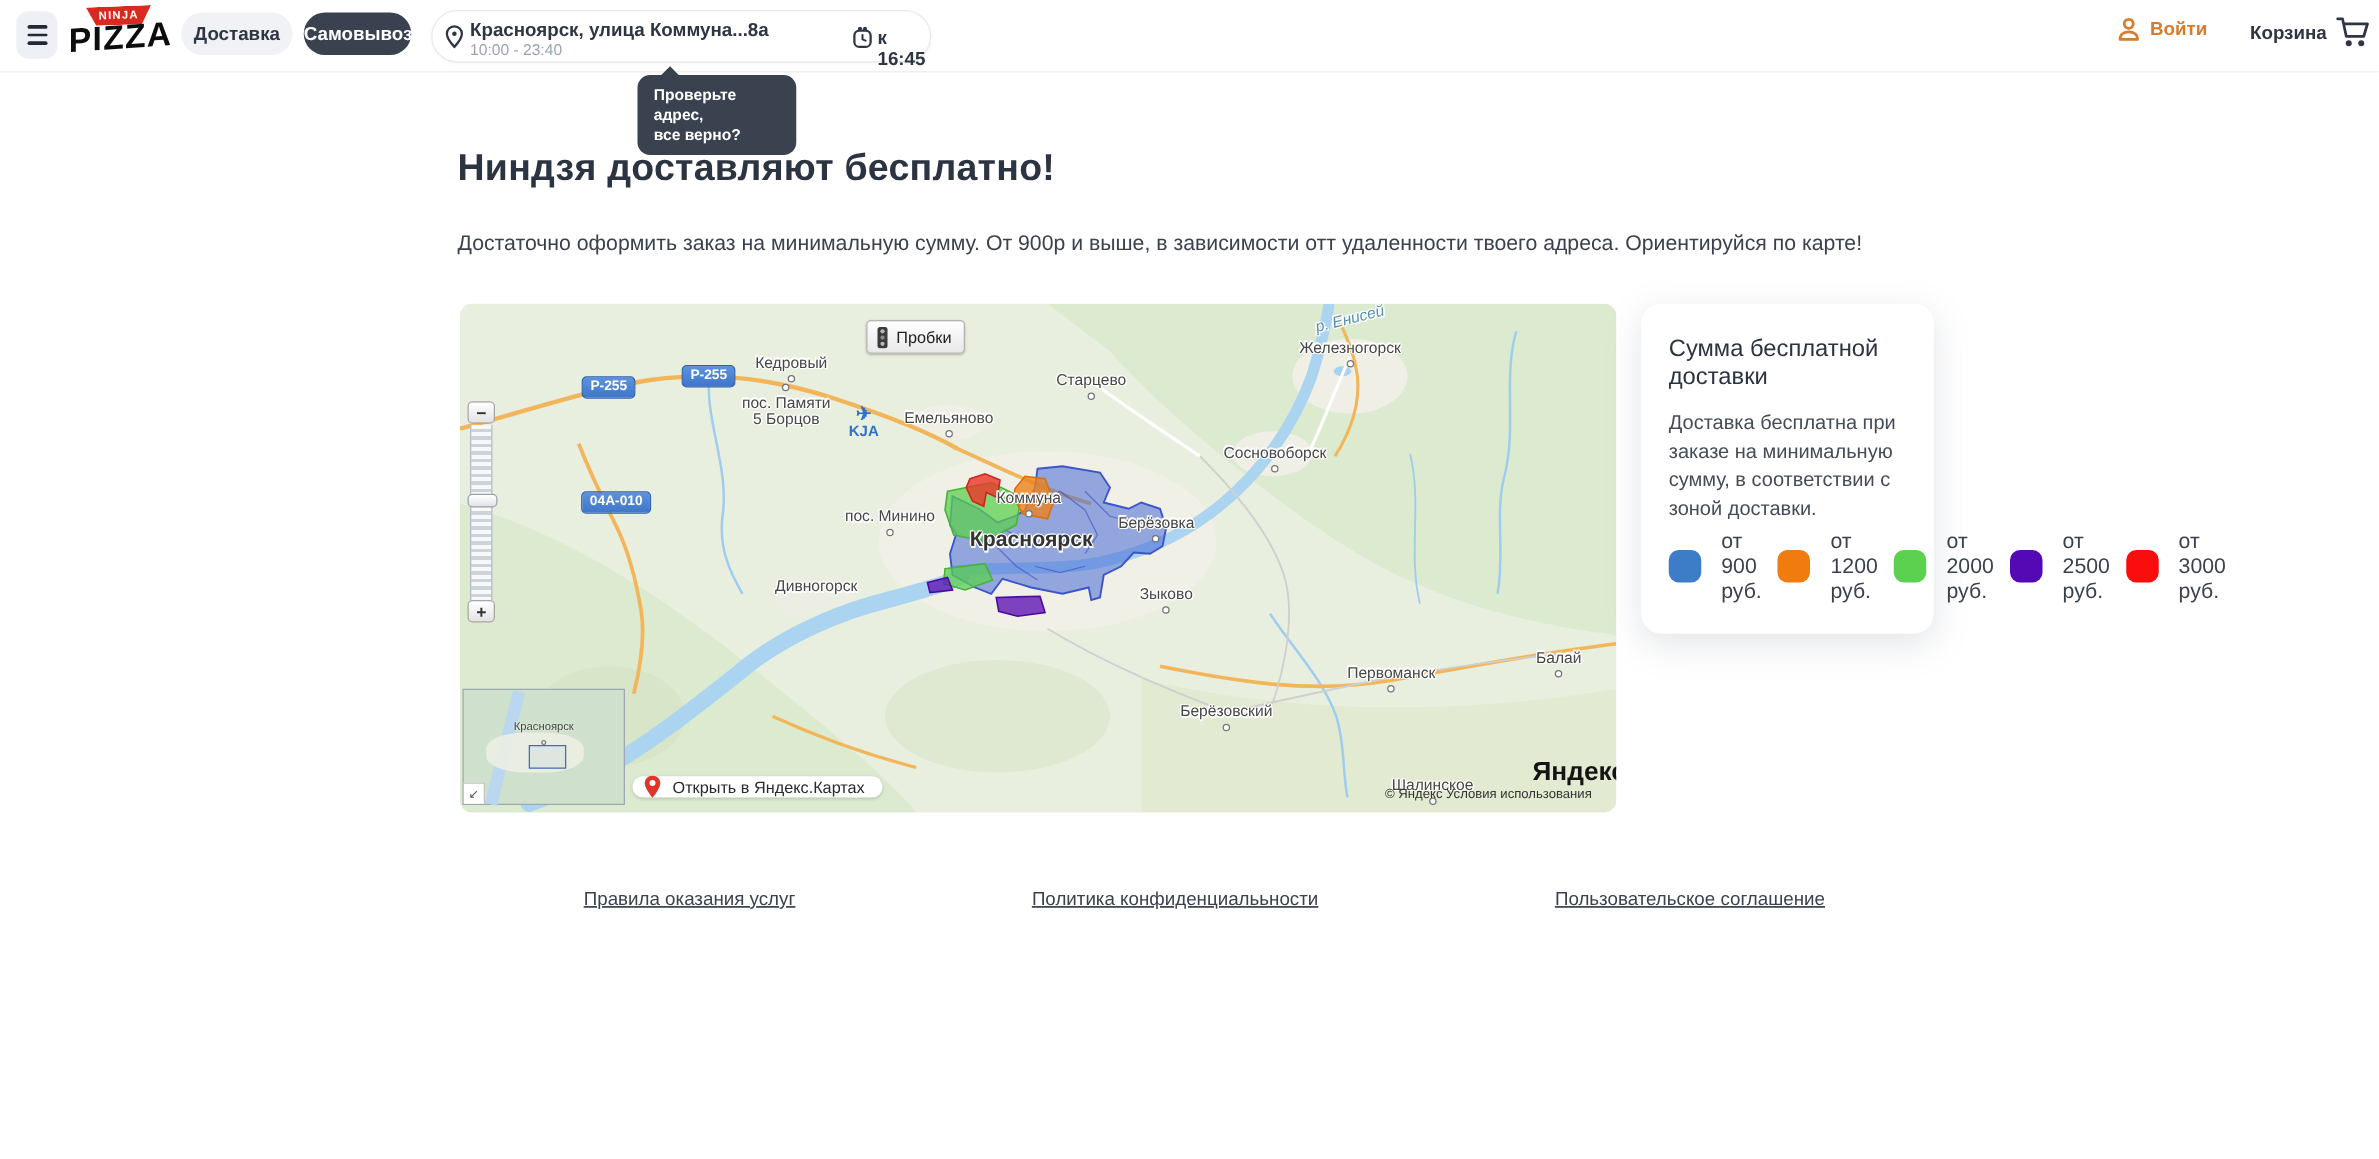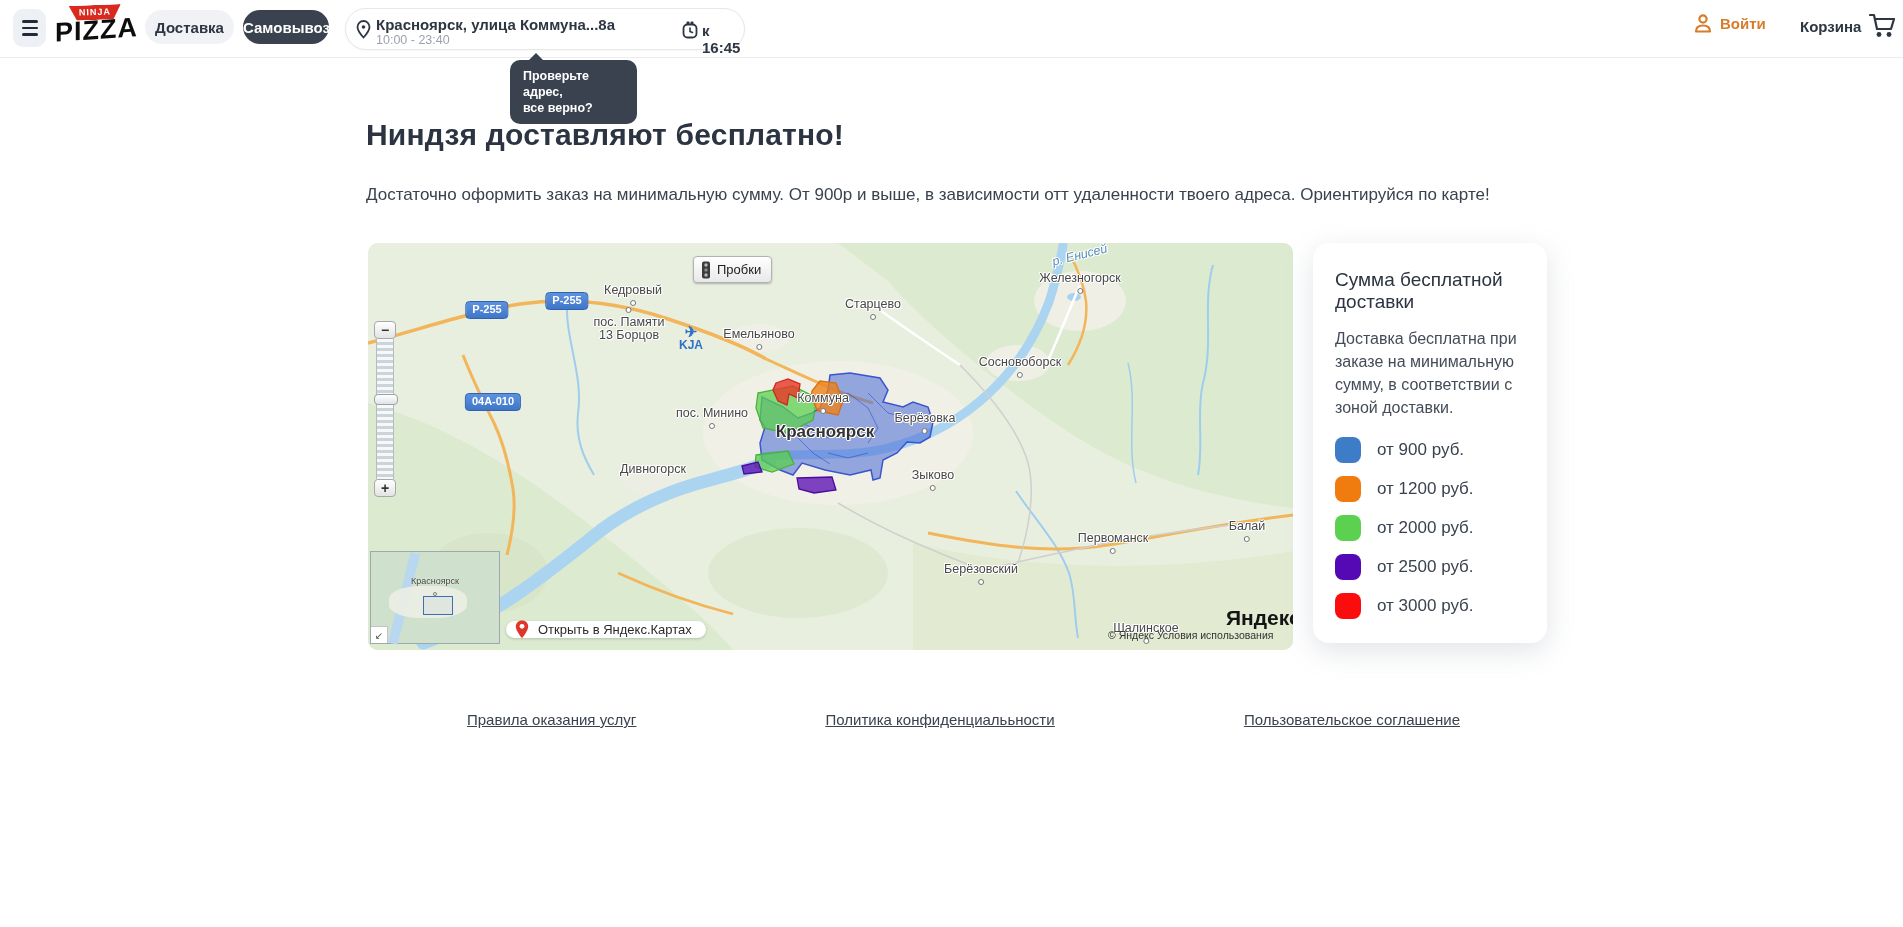--- a/index.html
+++ b/index.html
@@ -57,21 +57,21 @@
   .minimap .mm-view { position:absolute; left:52px; top:44px; width:30px; height:19px; border:1px solid #3f6eb4; background:rgba(90,130,200,.07); }
   .minimap .mm-expand { position:absolute; left:0; bottom:0; width:17px; height:17px; background:#fff; border-top:1px solid #c4c4c4; border-right:1px solid #c4c4c4; display:flex; align-items:center; justify-content:center; font-size:10px; color:#555; cursor:pointer; }
   .open-pill { position:absolute; left:138px; top:378px; height:17px; display:flex; align-items:center; gap:9px; padding:0 14px 0 9px; background:#fff; border:none; border-radius:14px; box-shadow:0 1px 3px rgba(0,0,0,.18); font-family:inherit; font-size:13px; color:#2b2b2b; cursor:pointer; }
   .ymap-brand { position:absolute; left:858px; top:363px; font-size:21px; font-weight:bold; color:#141414; cursor:pointer; }
   .map-copy { position:absolute; left:740px; top:386px; font-size:10.5px; color:#333; white-space:nowrap; }
   .map-copy a { color:#333; cursor:pointer; }
   
   .legend { position:absolute; left:1313px; top:243px; width:234px; background:#fff; border-radius:16px; padding:26px 22px 24px; box-shadow:0 8px 28px rgba(120,130,145,.22); }
   .legend-title { font-size:19px; font-weight:normal; color:#2b3440; line-height:22px; }
   .legend-desc { margin-top:14px; font-size:16px; color:#434c58; line-height:23px; }
-  .legend-items { margin-top:18px; display:flex; flex-direction:column; gap:13px; }
+  .legend-items { margin-top:4px; display:flex; flex-direction:row; gap:13px; }
   .legend-item { display:flex; align-items:center; gap:16px; }
   .legend-item .swatch { width:26px; height:26px; border-radius:8px; flex:0 0 26px; }
   .legend-item .legend-label { font-size:17px; color:#39424e; }
   
   .footer-links { position:absolute; left:467px; top:711px; width:993px; display:flex; justify-content:space-between;text-decoration:underline; }
   .footer-link { font-size:15px; color:#39424e; text-decoration:underline; cursor:pointer; }
 </style>
 </head>
 <body>
 
@@ -191,21 +191,21 @@
       <polygon points="429,235 464,234 468,247 446,250 431,246" fill="rgba(96,23,183,0.8)" stroke="#4d0a9e" stroke-width="1.3"></polygon>
     </g>
   </svg>
 
   <div id="map-labels">
       <div class="map-label dot" style="left: 265px; top: 41px;">Кедровый</div>
       <div class="map-label shield" style="left: 119px; top: 58px;">Р-255</div>
       <div class="map-label shield" style="left: 199px; top: 49px;">Р-255</div>
       <div class="map-label dot-top" style="left: 261px; top: 73px;">
         <div>пос. Памяти</div>
-        <div>13 Борцов</div>
+        <div>5 Борцов</div>
       </div>
       <div class="map-label airport" style="left: 323px; top: 82px;">KJA</div>
       <div class="map-label dot" style="left: 391px; top: 85px;">Емельяново</div>
       <div class="map-label dot" style="left: 505px; top: 55px;">Старцево</div>
       <div class="map-label dot" style="left: 712px; top: 29px;">Железногорск</div>
       <div class="map-label dot" style="left: 652px; top: 113px;">Сосновоборск</div>
       <div class="map-label river" style="left: 712px; top: 6px;">р. Енисей</div>
       <div class="map-label dot" style="left: 455px; top: 149px;">Коммуна</div>
       <div class="map-label city-major" style="left: 457px; top: 182px;">Красноярск</div>
       <div class="map-label dot" style="left: 557px; top: 169px;">Берёзовка</div>

